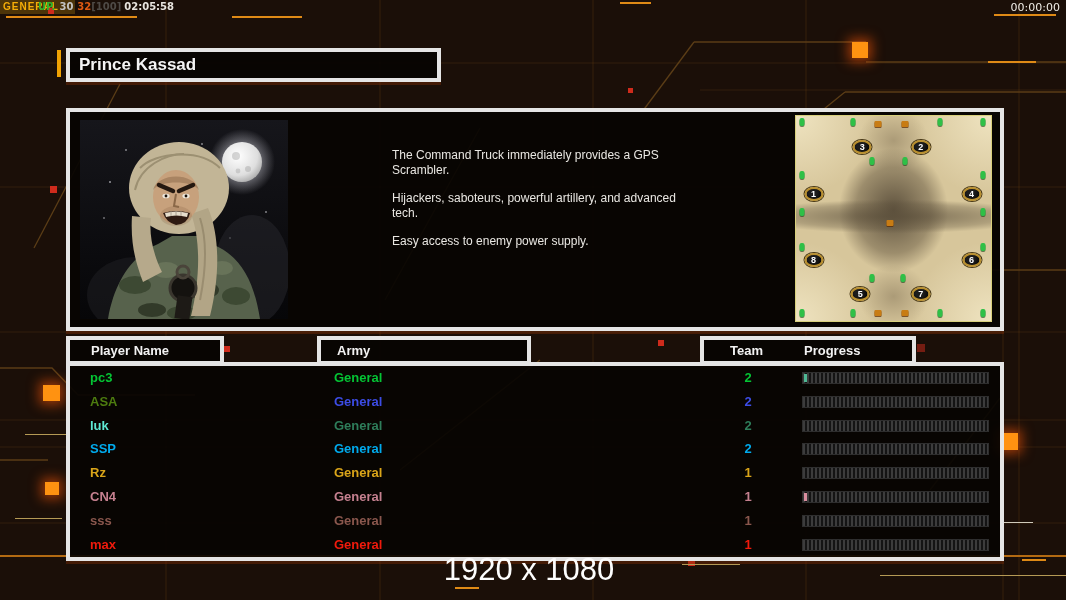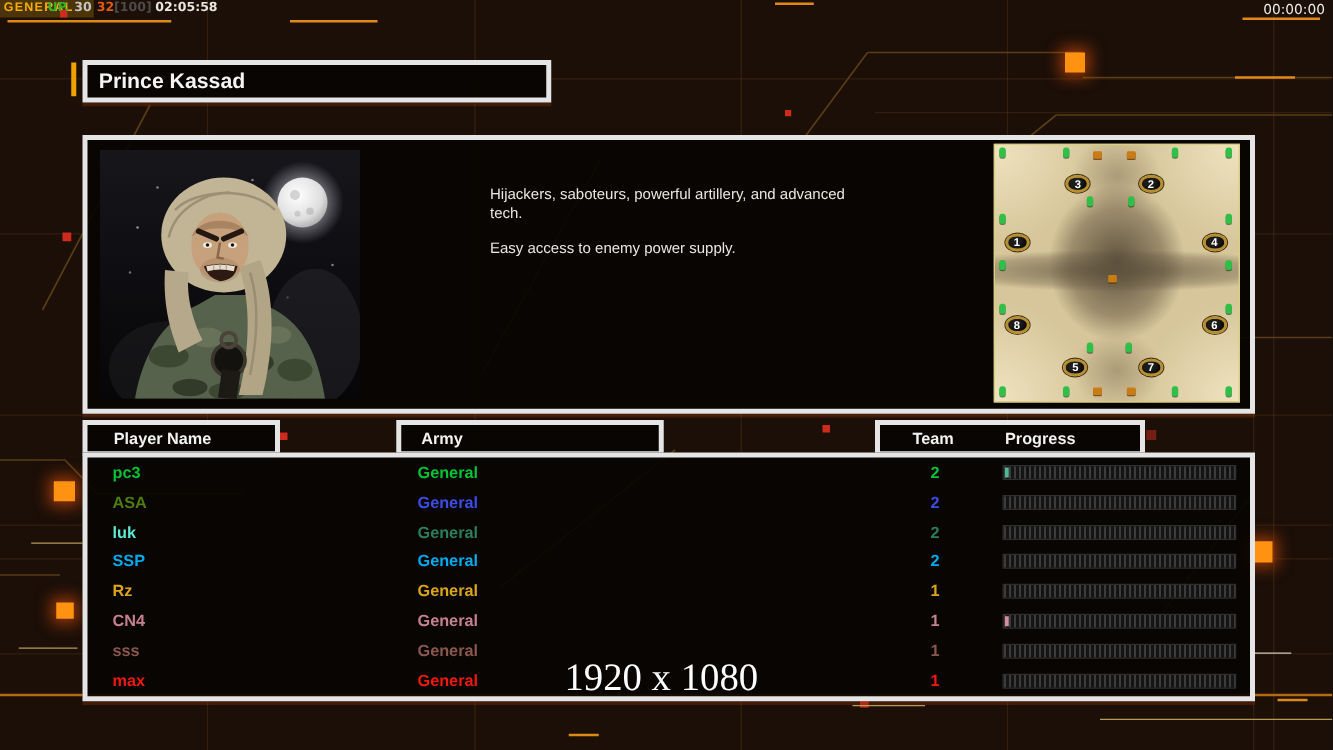--- a/index.html
+++ b/index.html
@@ -71,22 +71,22 @@
   #players-box{left:66px;top:362px;width:930px;height:191px;}
   .prow{position:relative;height:23.8px;font-size:13px;font-weight:bold;}
   .p-name{position:absolute;left:20px;top:4px;}
   .p-army{position:absolute;left:264px;top:4px;}
   .p-team{position:absolute;left:668px;top:4px;width:20px;text-align:center;}
   .p-bar{position:absolute;left:732px;top:6px;width:187px;height:12px;box-sizing:border-box;
     border:1px solid #2e2e2e;
     background:repeating-linear-gradient(90deg,#3c3c3c 0 2px,#141414 2px 4px);}
   .p-fill{position:absolute;left:1px;top:1px;height:calc(100% - 2px);width:0;}
   
-  #watermark{left:0;top:524px;width:986px;text-align:center;color:#fdfdfd;
-    font-family:Liberation Serif, serif;font-size:31px;z-index:6;}
+  #watermark{left:0;top:552px;width:986px;text-align:center;color:#fdfdfd;
+    font-family:Liberation Sans, sans-serif;font-size:31px;z-index:6;}
 </style>
 </head>
 <body>
 
 <svg id="bg-traces" width="1066" height="600" aria-hidden="true">
   <g stroke="rgba(125,78,26,.28)" stroke-width="1">
     <line x1="166" y1="0" x2="166" y2="600"></line>
       <line x1="380" y1="0" x2="380" y2="600"></line>
     <line x1="593" y1="0" x2="593" y2="600"></line>
       <line x1="806" y1="0" x2="806" y2="600"></line>
@@ -233,20 +233,21 @@
           <line x1="101" y1="91" x2="101" y2="96"></line>
         </g>
 
       <circle cx="103" cy="168" r="13" fill="#14120f" stroke="#3a362e" stroke-width="3"></circle>
       <circle cx="103" cy="152" r="6" fill="none" stroke="#4a443a" stroke-width="3"></circle>
       <rect x="96" y="176" width="15" height="23" fill="#1d1a16" transform="rotate(8 103 187)"></rect>
     </svg>
   </div>
 
   <div id="strategy">
+    <p>The Command Truck immediately provides a GPS Scrambler.</p>
     <p>Hijackers, saboteurs, powerful artillery, and advanced tech.</p>
     <p>Easy access to enemy power supply.</p>
   </div>
 
   <div id="minimap">
       <div class="start-pos" style="left: 9%; top: 38%;">1</div>
       <div class="start-pos" style="left: 64%; top: 15%;">2</div>
       <div class="start-pos" style="left: 34%; top: 15%;">3</div>
       <div class="start-pos" style="left: 90%; top: 38%;">4</div>
       <div class="start-pos" style="left: 33%; top: 87%;">5</div>

